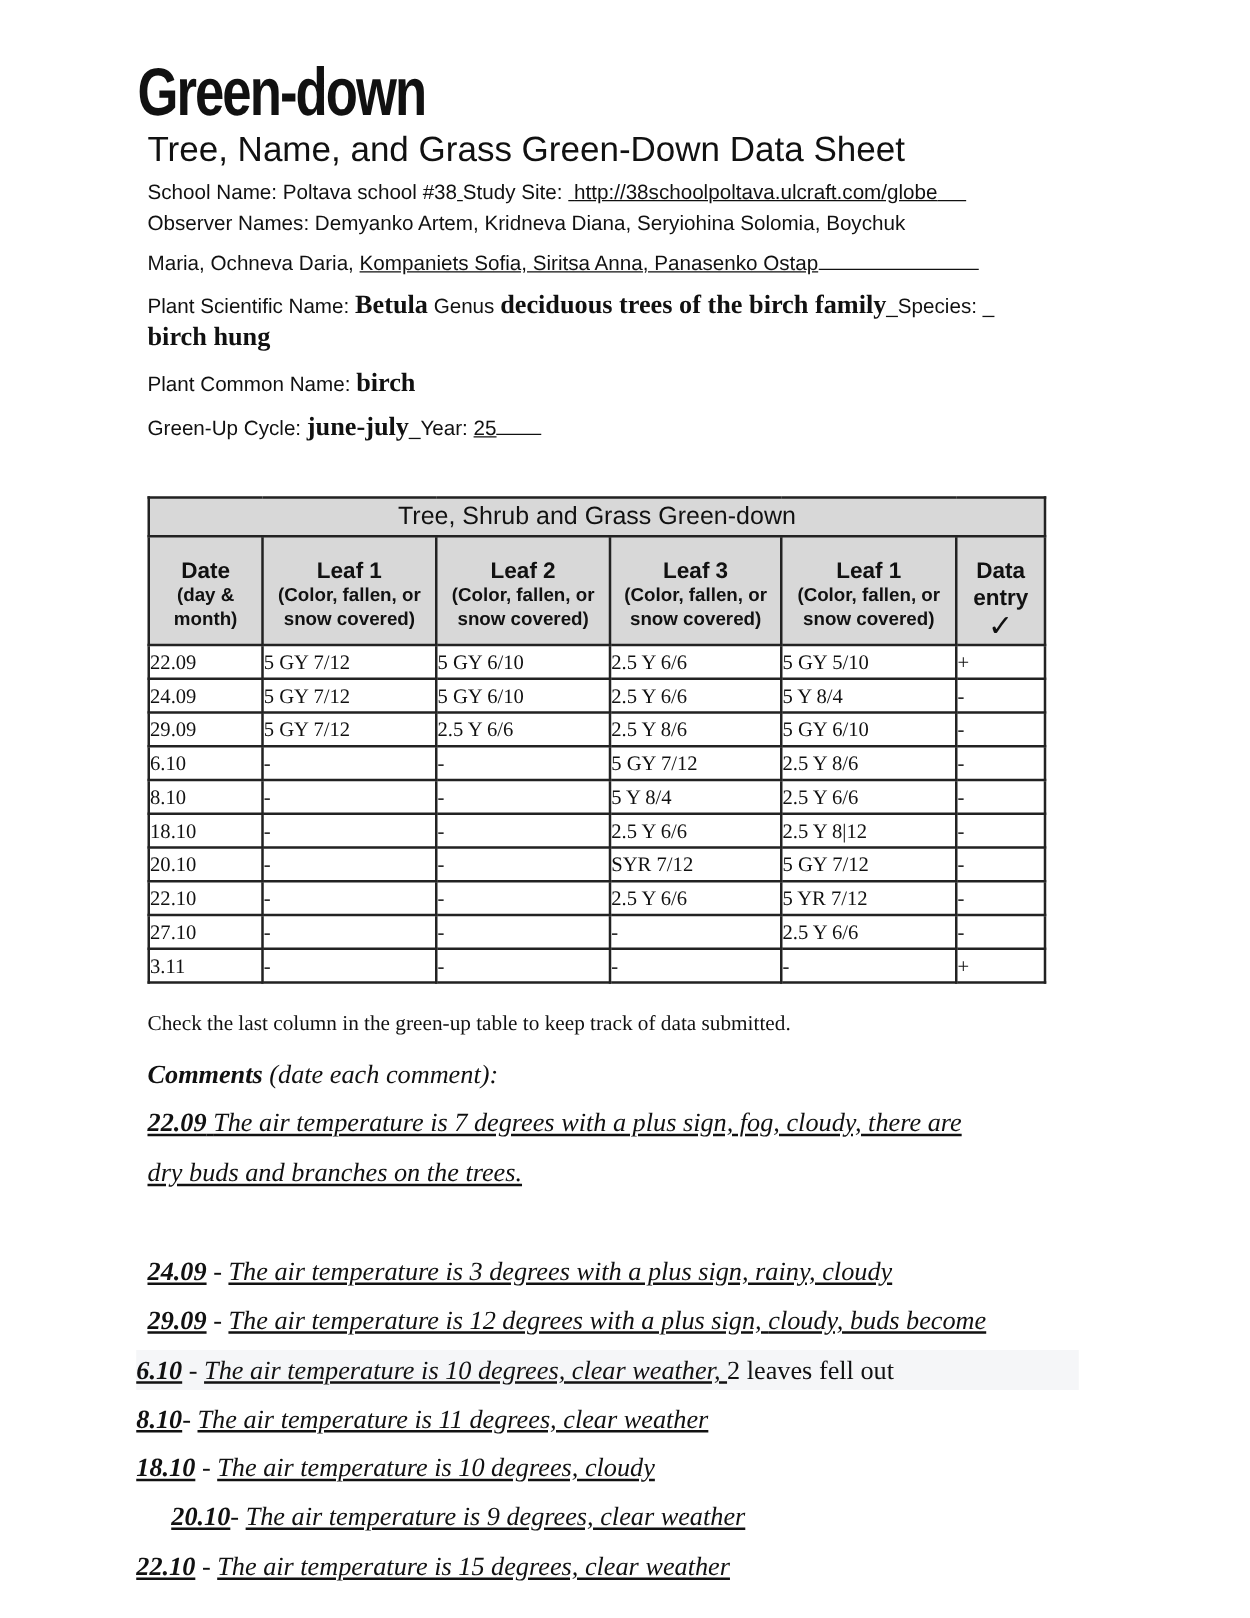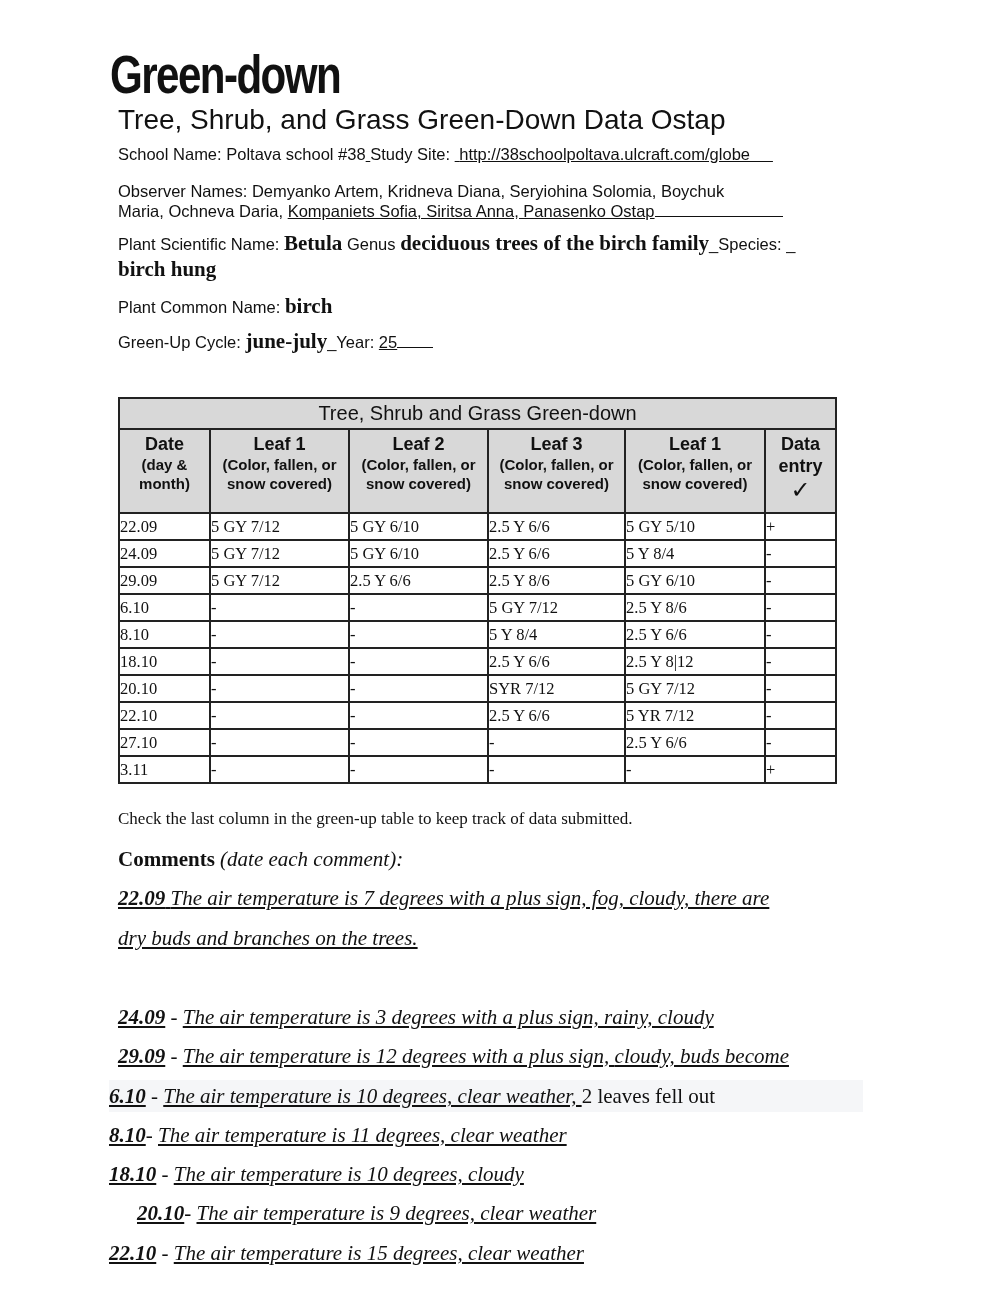--- a/index.html
+++ b/index.html
@@ -27,21 +27,21 @@
     position: absolute; left: 118px; top: 397px;
     border-collapse: collapse; table-layout: fixed; width: 717px;
   }
   table.gd td, table.gd th { border: 2px solid #222; padding: 0; }
   table.gd th {
     background: #d8d8d8; font-family: "Liberation Sans", sans-serif; font-weight: bold;
     text-align: center; vertical-align: top; color: #111;
   }
   .th-title { height: 29px; font-size: 20px; line-height: 28px; font-weight: normal !important; }
   .th-col { height: 82px; }
-  .th-main { font-size: 18px; line-height: 22px; display: block; padding-top: 3px; }
+  .th-main { font-size: 18px; line-height: 22px; display: block; padding-top: 15px; }
   .th-sub { font-size: 15px; line-height: 19px; display: block; }
   .th-check { font-size: 24px; line-height: 26px; display: block; font-weight: normal; }
   table.gd td {
     height: 25px; font-family: "Liberation Serif", serif; font-size: 16.5px;
     line-height: 25px; vertical-align: top; white-space: nowrap; overflow: hidden;
   }
 
   .note {
     position: absolute; left: 118px; top: 805px;
     font-family: "Liberation Serif", serif; font-size: 17px; line-height: 28px; white-space: nowrap;
@@ -53,27 +53,27 @@
   .comment b { font-style: normal; }
   .cdate { font-weight: bold; text-decoration: underline; }
   .ctext { text-decoration: underline; }
   .plain { font-style: normal; text-decoration: none; }
   .hl { background: #f5f6f8; }
 </style>
 </head>
 <body>
 
 <div class="title-big">Green-down</div>
-<div class="subtitle">Tree, Shrub, and Grass Green-Down Data Ostap</div>
+<div class="subtitle">Tree, Name, and Grass Green-Down Data Sheet</div>
 
 <div class="field-line" style="top:143px;">
   <span>School Name: </span><span>Poltava school #38</span><span class="u">&nbsp;</span><span>Study Site: </span><span class="u">&nbsp;</span><span class="u">http://38schoolpoltava.ulcraft.com/globe</span><span class="u">&nbsp;&nbsp;&nbsp;&nbsp;&nbsp;</span>
 </div>
 
-<div class="field-line" style="top:180px;">
+<div class="field-line" style="top:168px;">
   <span>Observer Names: </span><span>Demyanko  Artem, Kridneva Diana, Seryiohina Solomia, Boychuk</span>
 </div>
 <div class="field-line" style="top:200px;">
   <span>Maria, Ochneva Daria, </span><span class="u">Kompaniets Sofia, Siritsa Anna, Panasenko Ostap</span><span class="blank-u" style="width:128px;"></span>
 </div>
 
 <div class="field-line" style="top:232px;">
   <span>Plant Scientific Name: </span><span class="bold-serif">Betula</span><span> Genus </span><span class="bold-serif">deciduous trees of the birch family</span><span>_</span><span>Species: </span><span>_</span>
 </div>
 <div class="field-line" style="top:258px;">
@@ -214,21 +214,21 @@
         <td>-</td>
         <td>-</td>
         <td>+</td>
       </tr>
     </tbody>
 </table>
 
 <div class="note">Check the last column in the green-up table to keep track of data submitted.</div>
 
 <div class="comment" style="left:118px; top:845px;">
-  <b style="text-align:right;">Comments</b><span> (date each comment):</span>
+  <b style="font-style:italic;text-align:right;">Comments</b><span> (date each comment):</span>
 </div>
 
 <div id="comments">
     <div class="comment" style="left: 118px; top: 884px;"><span class="cdate">22.09</span><span class="ctext"> </span><span class="ctext">The air temperature is 7 degrees with a plus sign, fog, cloudy, there are</span></div>
     <div class="comment" style="left: 118px; top: 924px;"><span class="ctext">dry buds and branches on the trees.</span></div>
     <div class="comment" style="left: 118px; top: 1003px;"><span class="cdate">24.09</span><span> - </span><span class="ctext">The air temperature is 3 degrees with a plus sign, rainy, cloudy</span></div>
     <div class="comment" style="left: 118px; top: 1042px; text-align: right;"><span class="cdate">29.09</span><span> - </span><span class="ctext">The air temperature is 12 degrees with a plus sign, </span><span class="ctext">cloudy, buds become</span></div>
     <div class="comment" style="left: 118px; top: 1082px;"><span class="ctext">dry, leaves turn yellow</span><span class="blank-u" style="width: 508px;"></span></div>
     <div class="comment hl" style="left: 109px; top: 1082px; width: 754px; padding: 2px 0px; margin-top: -2px;"><span class="cdate">6.10</span><span> - </span><span class="ctext">The air temperature is 10 degrees, clear weather, </span><span class="plain">2 leaves fell out</span></div>
     <div class="comment" style="left: 109px; top: 1121px;"><span class="cdate">8.10</span><span>- </span><span class="ctext">The air temperature is 11 degrees, clear weather</span></div>

